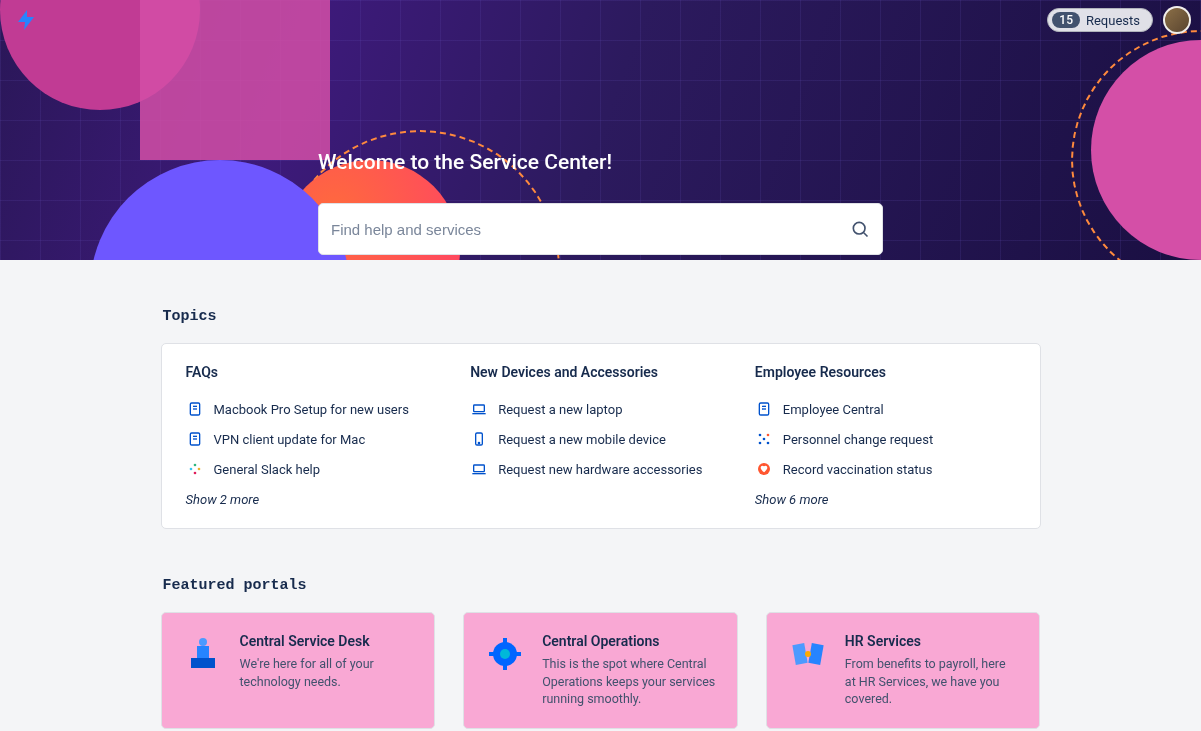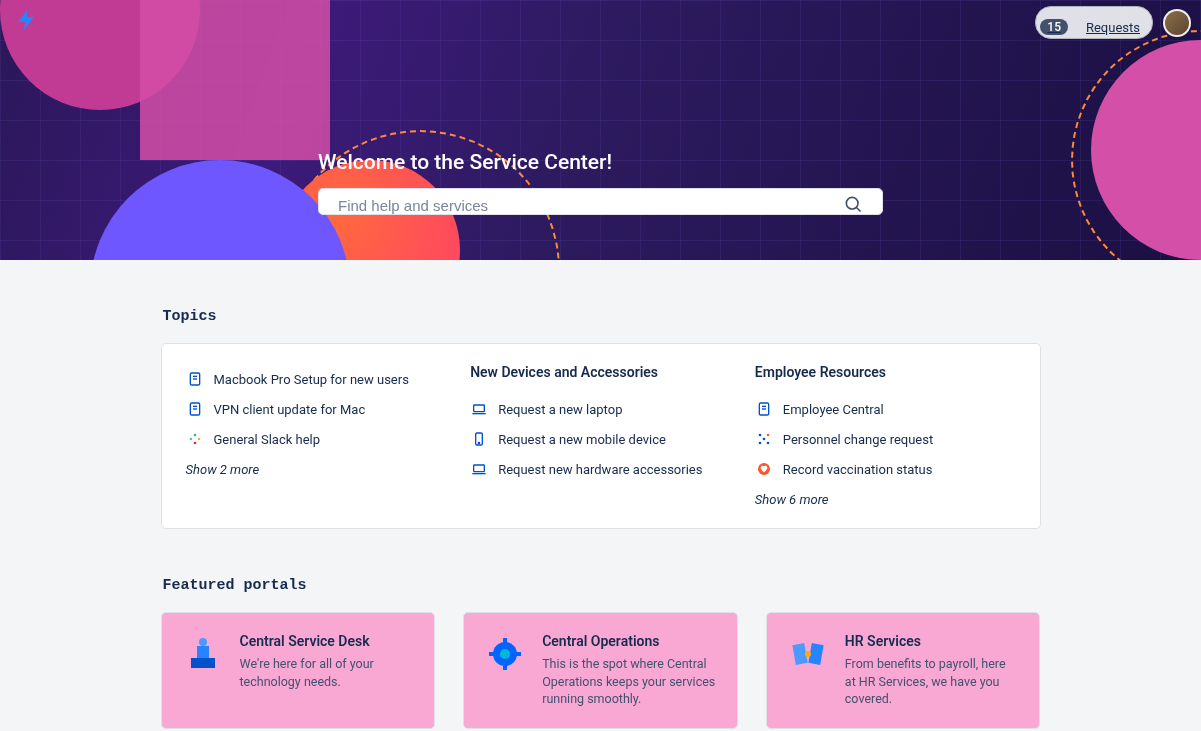--- a/index.html
+++ b/index.html
@@ -25,27 +25,27 @@
 .shape-purple-circle { position: absolute; bottom: -160px; left: 90px; width: 260px; height: 260px; background: #6e57ff; border-radius: 50%; }
 .shape-orange-half { position: absolute; bottom: -80px; left: 280px; width: 180px; height: 180px; background: radial-gradient(circle at 30% 30%, #ff6a3d, #ff3d6b); border-radius: 50%; }
 .shape-dashed-circle-1 { position: absolute; bottom: -150px; left: 280px; width: 280px; height: 280px; border: 2px dashed #ff8a3d; border-radius: 50%; }
 .shape-right-semi { position: absolute; top: 40px; right: -110px; width: 220px; height: 220px; background: #d44fa7; border-radius: 50%; }
 .shape-dashed-circle-2 { position: absolute; top: 30px; right: -130px; width: 260px; height: 260px; border: 2px dashed #ff8a3d; border-radius: 50%; }
 
 .logo { position: absolute; top: 8px; left: 14px; z-index: 5; }
 .logo svg { width: 24px; height: 24px; fill: #2684ff; }
 
 .topbar { position: absolute; top: 6px; right: 10px; z-index: 5; display: flex; align-items: center; gap: 10px; }
-.requests-pill { display: flex; align-items: center; gap: 18px; background: rgba(235,236,240,0.95); border: 1px solid #b0b3bb; padding: 12px 12px 3px 4px; border-radius: 16px; cursor: pointer; font-size: 13px; color: #172b4d; text-decoration: underline; }
+.requests-pill { display: flex; align-items: center; gap: 6px; background: rgba(235,236,240,0.95); border: 1px solid #b0b3bb; padding: 3px 12px 3px 4px; border-radius: 16px; cursor: pointer; font-size: 13px; color: #172b4d; }
 .requests-pill .count { background: #42526e; color: #fff; border-radius: 10px; padding: 1px 7px; font-size: 12px; font-weight: 500; }
 .avatar { width: 28px; height: 28px; border-radius: 50%; border: 2px solid rgba(255,255,255,0.9); background: linear-gradient(135deg, #8b6f47, #5a4530); cursor: pointer; }
 
 .hero-content { position: relative; z-index: 3; max-width: 565px; margin: 0 auto; padding-top: 150px; }
-.hero-title { color: #fff; font-size: 21px; font-weight: 500; margin-bottom: 14px; }
-.search-box { display: flex; align-items: flex-end; background: #fff; border-radius: 5px; padding: 0 19px; height: 27px; border: 1px solid #dfe1e6; }
+.hero-title { color: #fff; font-size: 21px; font-weight: 500; margin-bottom: 29px; }
+.search-box { display: flex; align-items: center; background: #fff; border-radius: 5px; padding: 0 12px; height: 52px; border: 1px solid #dfe1e6; }
 .search-box input { flex: 1; border: none; outline: none; font-size: 15px; color: #172b4d; background: transparent; }
 .search-box input::placeholder { color: #7a869a; }
 .search-box svg { width: 20px; height: 20px; stroke: #42526e; fill: none; stroke-width: 2; cursor: pointer; }
 
 .main { max-width: 880px; margin: 0 auto; padding: 0 0 40px; }
 .section-heading { font-size: 15px; font-weight: 600; color: #172b4d; margin: 48px 0 18px; padding: 0 2px; font-family: Liberation Mono, monospace; }
 
 .topics-card { background: #fff; border: 1px solid #dfe1e6; border-radius: 5px; padding: 20px 24px; display: grid; grid-template-columns: 1fr 1fr 1fr; gap: 24px; }
 .topic-col h3 { font-size: 14px; font-weight: 600; margin-bottom: 14px; color: #172b4d; }
 .topic-item { display: flex; align-items: center; gap: 10px; font-size: 13px; color: #172b4d; padding: 6px 0; cursor: pointer; }
@@ -94,20 +94,21 @@
         </svg>
     </div>
   </div>
 </div>
 
 <div class="main">
   <h2 class="section-heading">Topics</h2>
 
   <div class="topics-card">
     <div class="topic-col">
+      <h3>FAQs</h3>
       <div class="topic-item">
         <span class="topic-icon">
             <svg width="16" height="16" viewBox="0 0 24 24" fill="none" stroke="#0052cc" stroke-width="2">
               <rect x="5" y="3" width="14" height="18" rx="2"></rect>
               <line x1="9" y1="8" x2="15" y2="8"></line>
               <line x1="9" y1="12" x2="15" y2="12"></line>
             </svg>
           </span>
         <span>Macbook Pro Setup for new users</span>
       </div>

